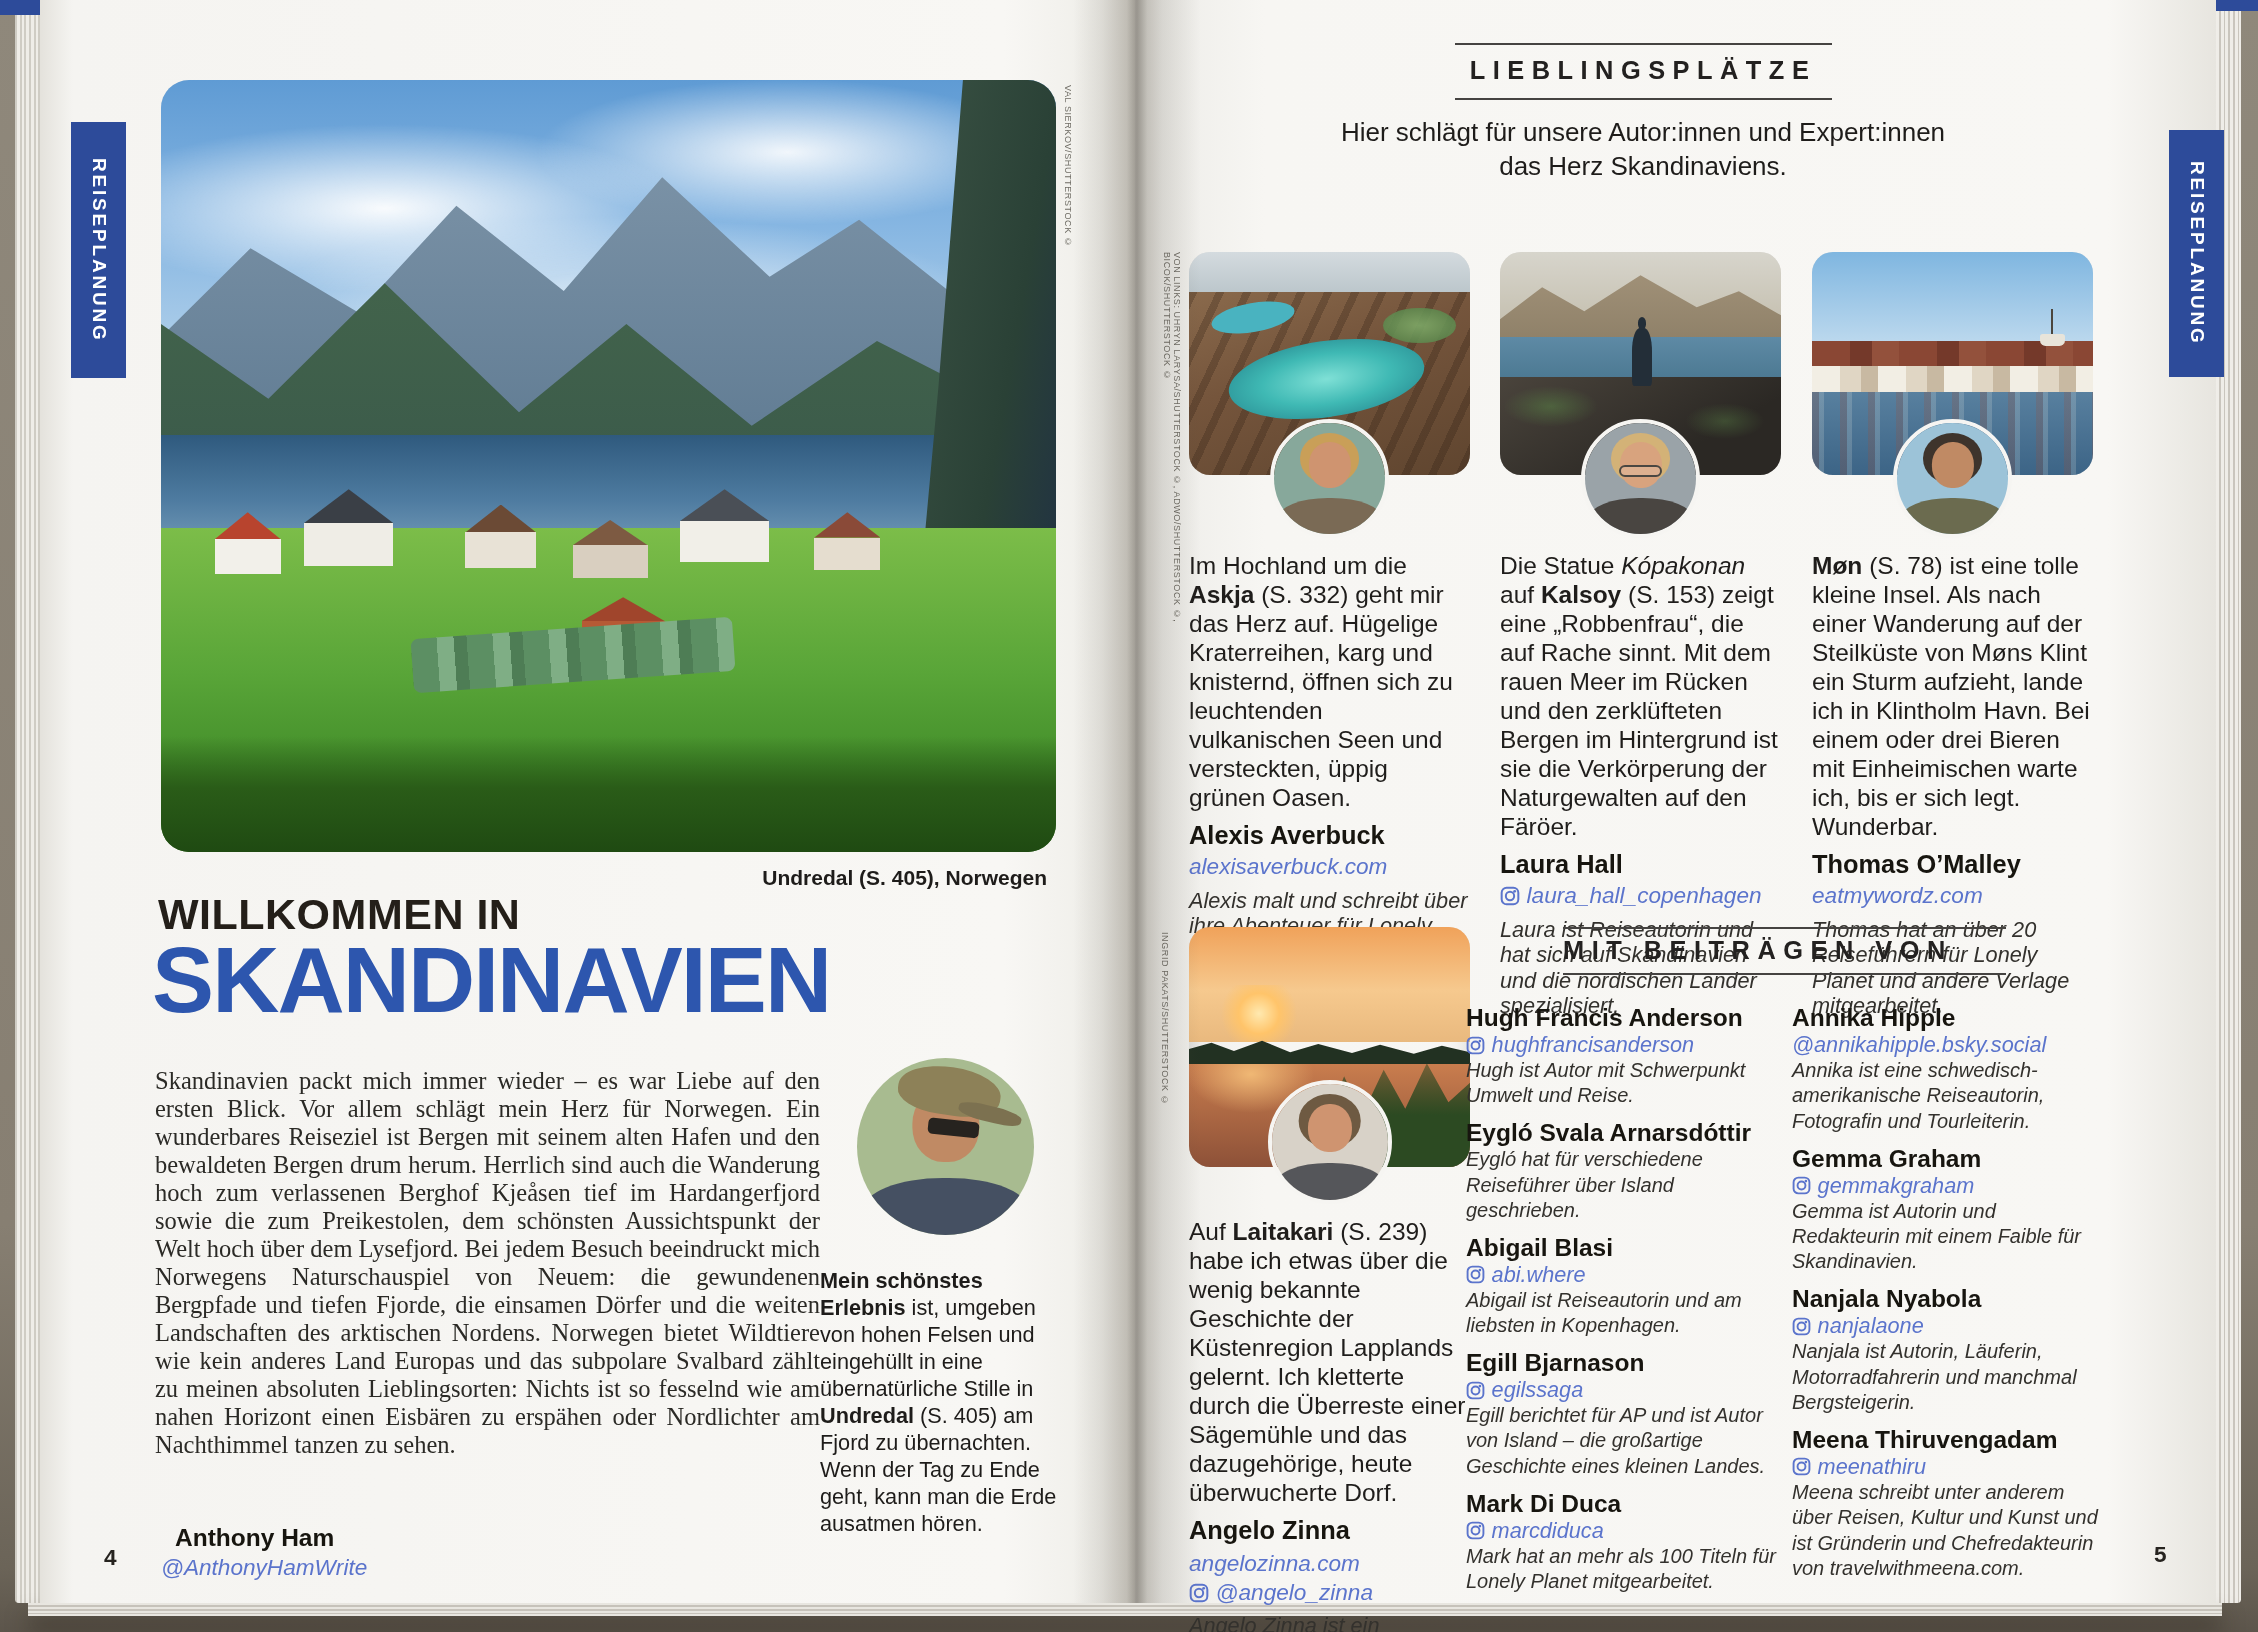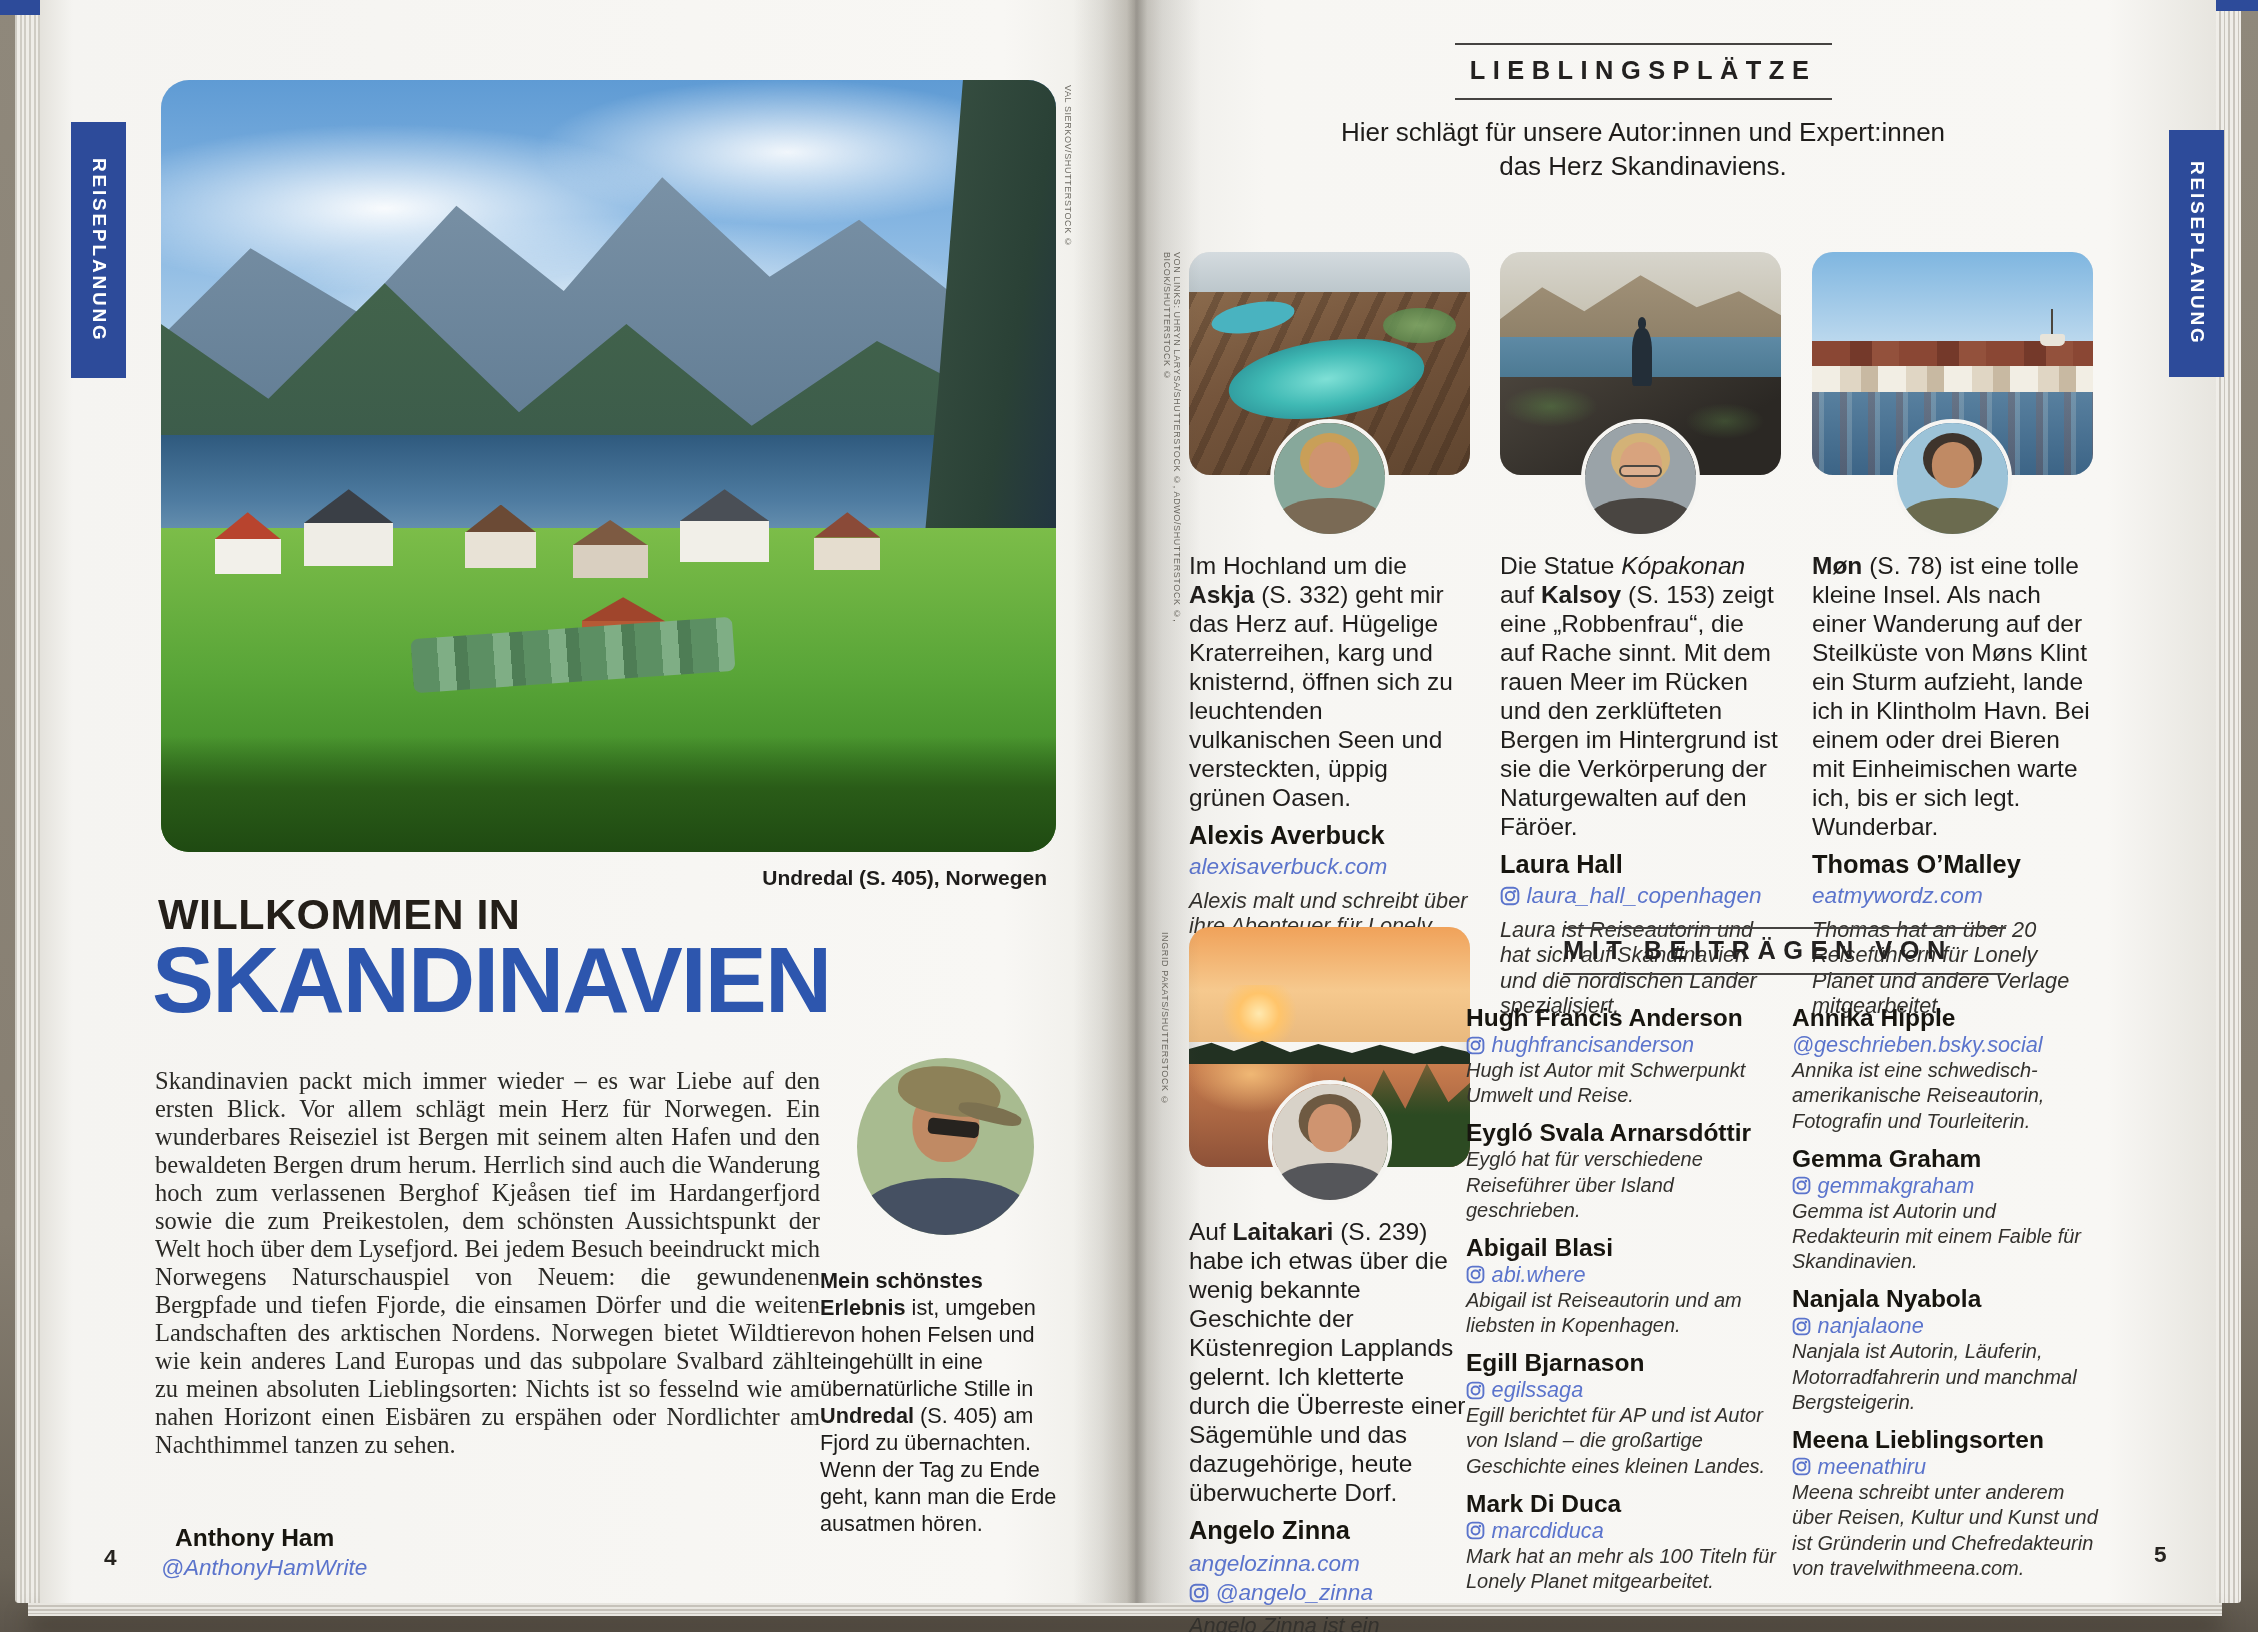--- a/index.html
+++ b/index.html
@@ -409,21 +409,21 @@
           <span>marcdiduca</span>
         </div>
         <div class="c-bio">Mark hat an mehr als 100 Titeln für Lonely Planet mitgearbeitet.</div>
       </div>
     </div>
 
     <div class="contribcol b">
       <div class="c-entry">
         <div class="c-name">Annika Hipple</div>
         <div class="c-handle">
-          <span>@geschrieben.bsky.social</span>
+          <span>@annikahipple.bsky.social</span>
         </div>
         <div class="c-bio">Annika ist eine schwedisch-amerikanische Reiseautorin, Fotografin und Tourleiterin.</div>
       </div>
       <div class="c-entry">
         <div class="c-name">Gemma Graham</div>
         <div class="c-handle">
           <svg viewBox="0 0 24 24">
               <rect x="2" y="2" width="20" height="20" rx="6" fill="none" stroke="#5b74cc" stroke-width="2.4"></rect>
               <circle cx="12" cy="12" r="5" fill="none" stroke="#5b74cc" stroke-width="2.4"></circle>
               <circle cx="17.6" cy="6.4" r="1.7" fill="#5b74cc"></circle>
@@ -438,21 +438,21 @@
           <svg viewBox="0 0 24 24">
               <rect x="2" y="2" width="20" height="20" rx="6" fill="none" stroke="#5b74cc" stroke-width="2.4"></rect>
               <circle cx="12" cy="12" r="5" fill="none" stroke="#5b74cc" stroke-width="2.4"></circle>
               <circle cx="17.6" cy="6.4" r="1.7" fill="#5b74cc"></circle>
             </svg>
           <span>nanjalaone</span>
         </div>
         <div class="c-bio">Nanjala ist Autorin, Läuferin, Motorradfahrerin und manchmal Bergsteigerin.</div>
       </div>
       <div class="c-entry">
-        <div class="c-name">Meena Lieblingsorten</div>
+        <div class="c-name">Meena Thiruvengadam</div>
         <div class="c-handle">
           <svg viewBox="0 0 24 24">
               <rect x="2" y="2" width="20" height="20" rx="6" fill="none" stroke="#5b74cc" stroke-width="2.4"></rect>
               <circle cx="12" cy="12" r="5" fill="none" stroke="#5b74cc" stroke-width="2.4"></circle>
               <circle cx="17.6" cy="6.4" r="1.7" fill="#5b74cc"></circle>
             </svg>
           <span>meenathiru</span>
         </div>
         <div class="c-bio">Meena schreibt unter anderem über Reisen, Kultur und Kunst und ist Gründerin und Chefredakteurin von travelwithmeena.com.</div>
       </div>

